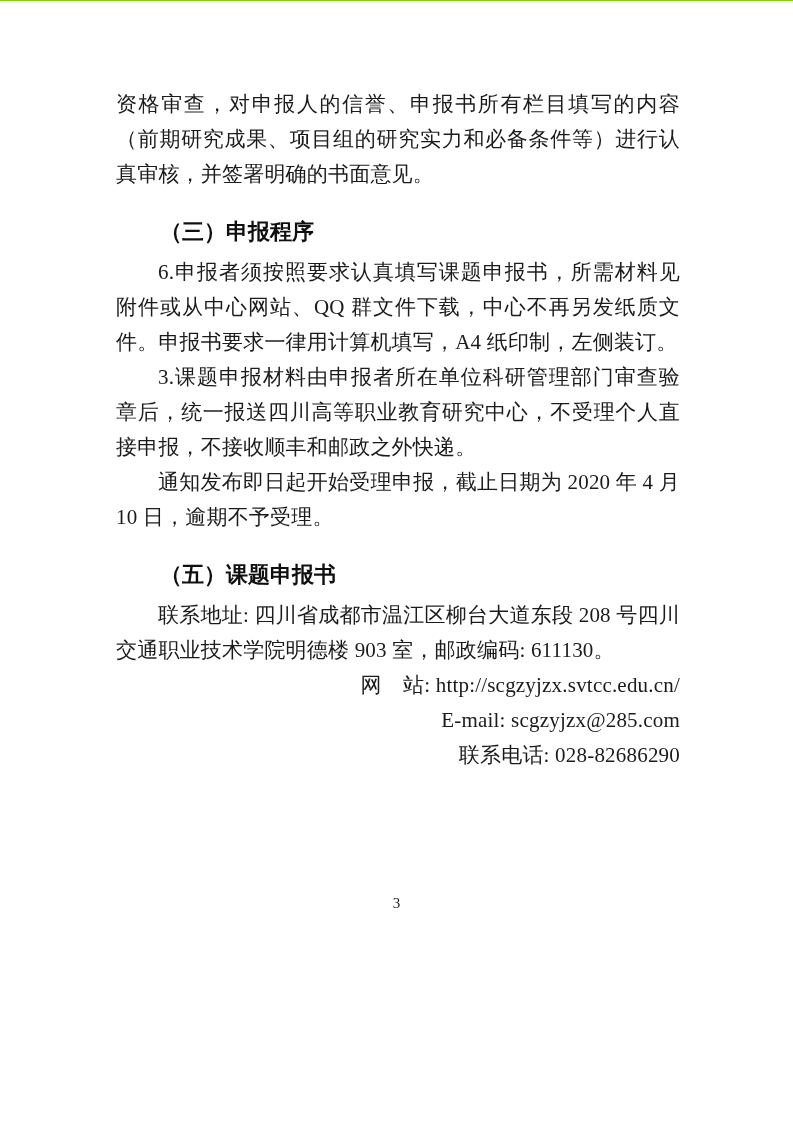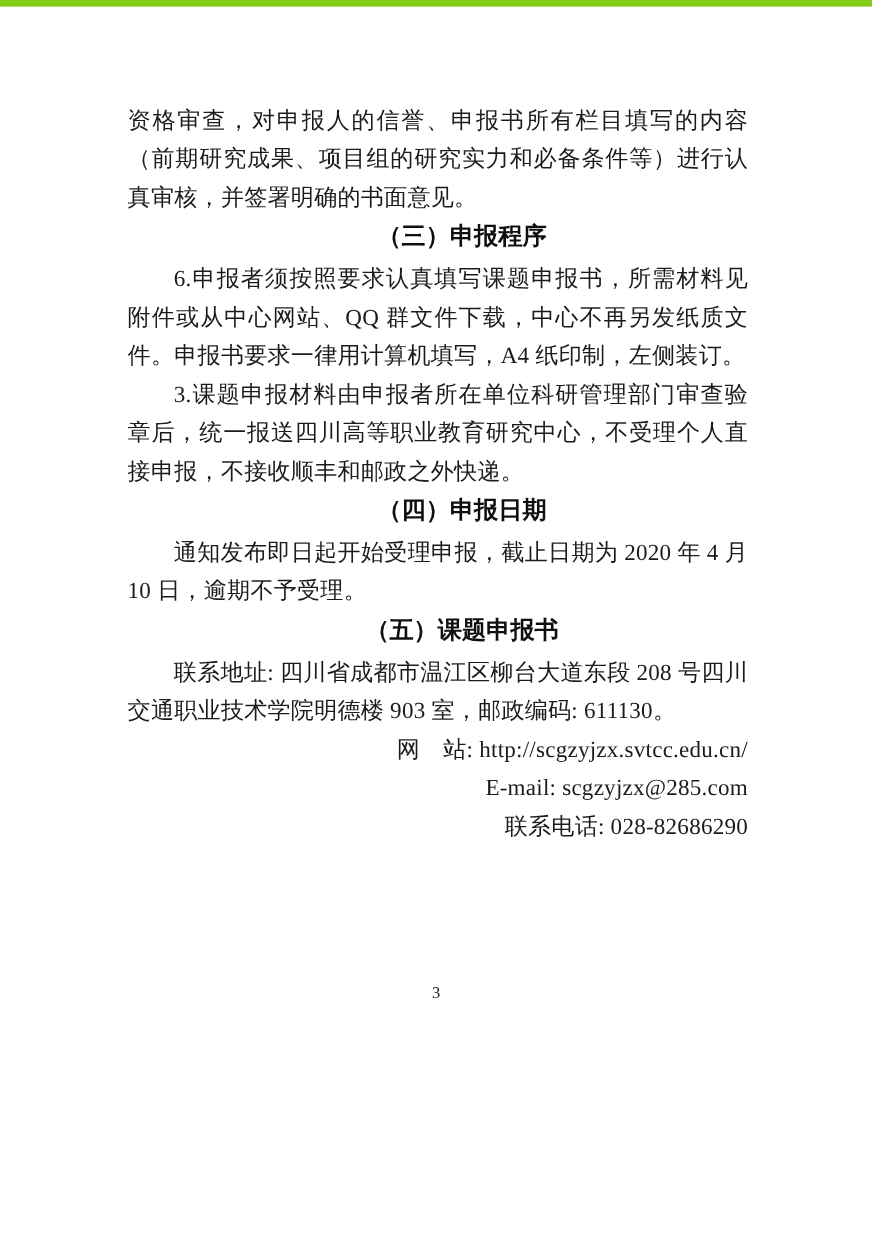--- a/index.html
+++ b/index.html
@@ -13,21 +13,21 @@
     position: relative;
     overflow: hidden;
     font-family: "Liberation Serif", "DejaVu Serif", serif;
     color: #1b1b1b;
   }
   .page {
     position: absolute;
     left: 0; top: 0;
     width: 793px; height: 974px;
     background: #ffffff;
-    border-top: 6px solid #84cc16;
+    border-top: 1px solid #84cc16;
     box-sizing: border-box;
   }
   .content {
     position: absolute;
     left: 116px;
     top: 86px;
     width: 564px;
   }
   .body-text {
     margin: 0;
@@ -37,28 +37,27 @@
     text-indent: 2em;
     letter-spacing: 0.2px;
   }
   .no-indent {
     text-indent: 0;
   }
   .contact-line {
     text-align: right;
   }
   .heading {
-    margin: 0 0 4px 0;
-    font-family: Liberation Sans, sans-serif;
+    margin: 24px 0 4px 0;
+    font-family: Liberation Mono, monospace;
     font-weight: bold;
     font-size: 22px;
     line-height: 35px;
     text-indent: 2em;
     color: #0f0f0f;
-    text-align: center;
   }
   .page-number {
     position: absolute;
     left: 0;
     right: 0;
     bottom: 62px;
     text-align: center;
     font-size: 15px;
     color: #222222;
   }
@@ -71,21 +70,20 @@
 
     <p class="body-text no-indent">资格审查，对申报人的信誉、申报书所有栏目填写的内容（前期研究成果、项目组的研究实力和必备条件等）进行认真审核，并签署明确的书面意见。</p>
 
     <h2 class="heading">（三）申报程序</h2>
 
     <p class="body-text">6.申报者须按照要求认真填写课题申报书，所需材料见附件或从中心网站、QQ 群文件下载，中心不再另发纸质文件。申报书要求一律用计算机填写，A4 纸印制，左侧装订。</p>
 
 
     <p class="body-text">3.课题申报材料由申报者所在单位科研管理部门审查验章后，统一报送四川高等职业教育研究中心，不受理个人直接申报，不接收顺丰和邮政之外快递。</p>
 
-    <h2 class="heading">（四）申报日期</h2>
 
     <p class="body-text">通知发布即日起开始受理申报，截止日期为 2020 年 4 月 10 日，逾期不予受理。</p>
 
     <h2 class="heading">（五）课题申报书</h2>
 
     <p class="body-text">联系地址: 四川省成都市温江区柳台大道东段 208 号四川交通职业技术学院明德楼 903 室，邮政编码: 611130。</p>
 
     <p class="body-text contact-line">网　站: http://scgzyjzx.svtcc.edu.cn/</p>
 
     <p class="body-text contact-line">E-mail: scgzyjzx@285.com</p>

